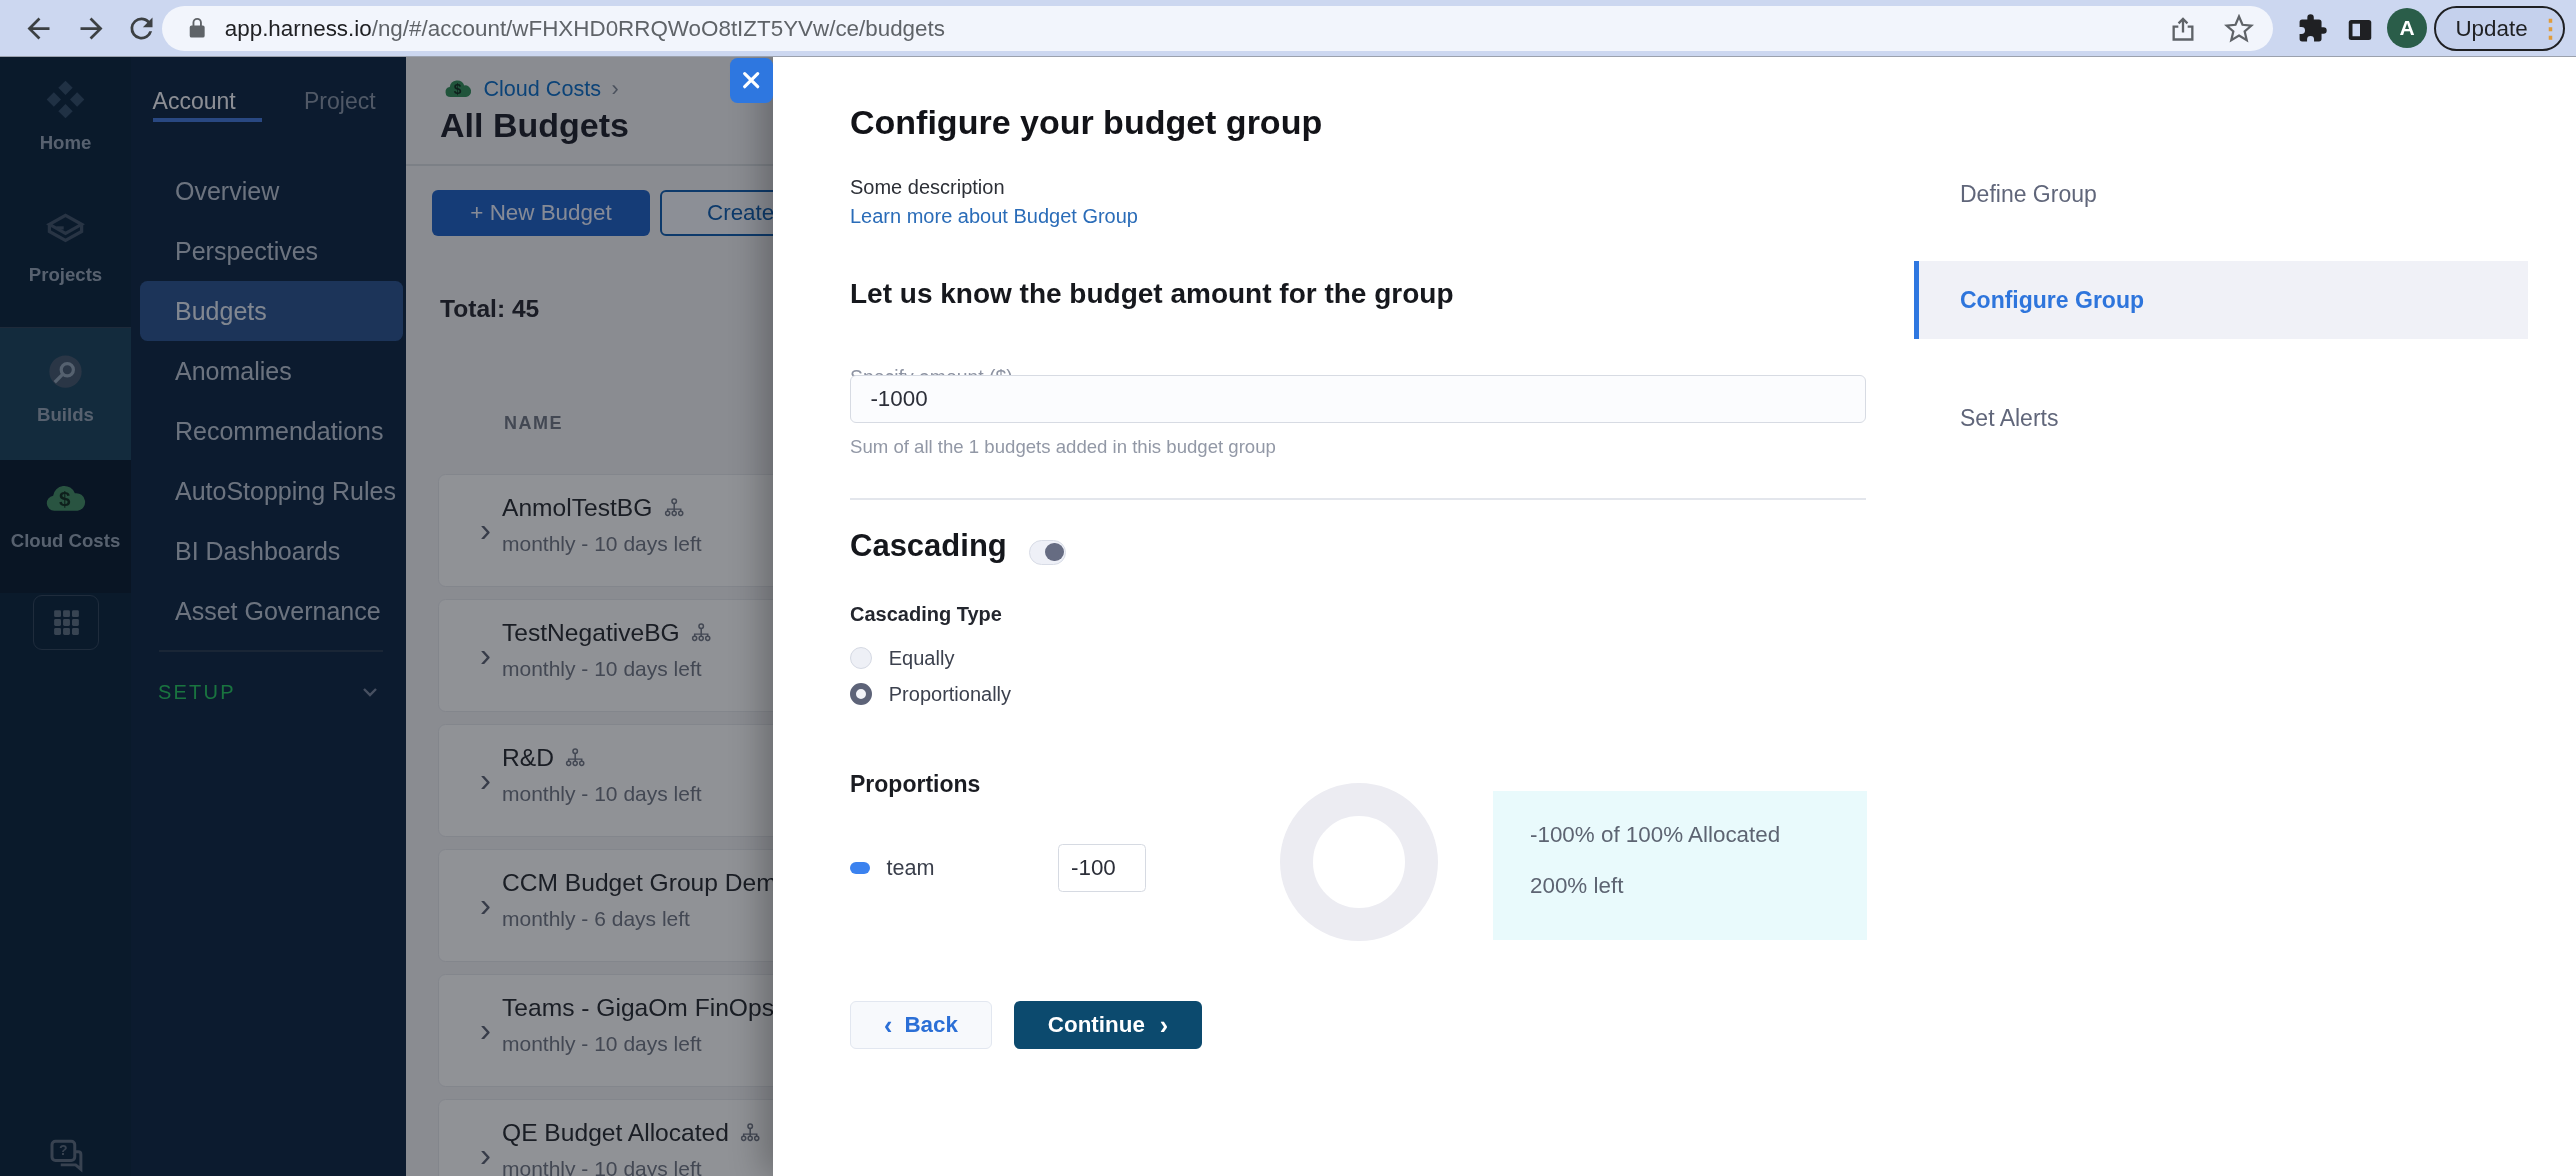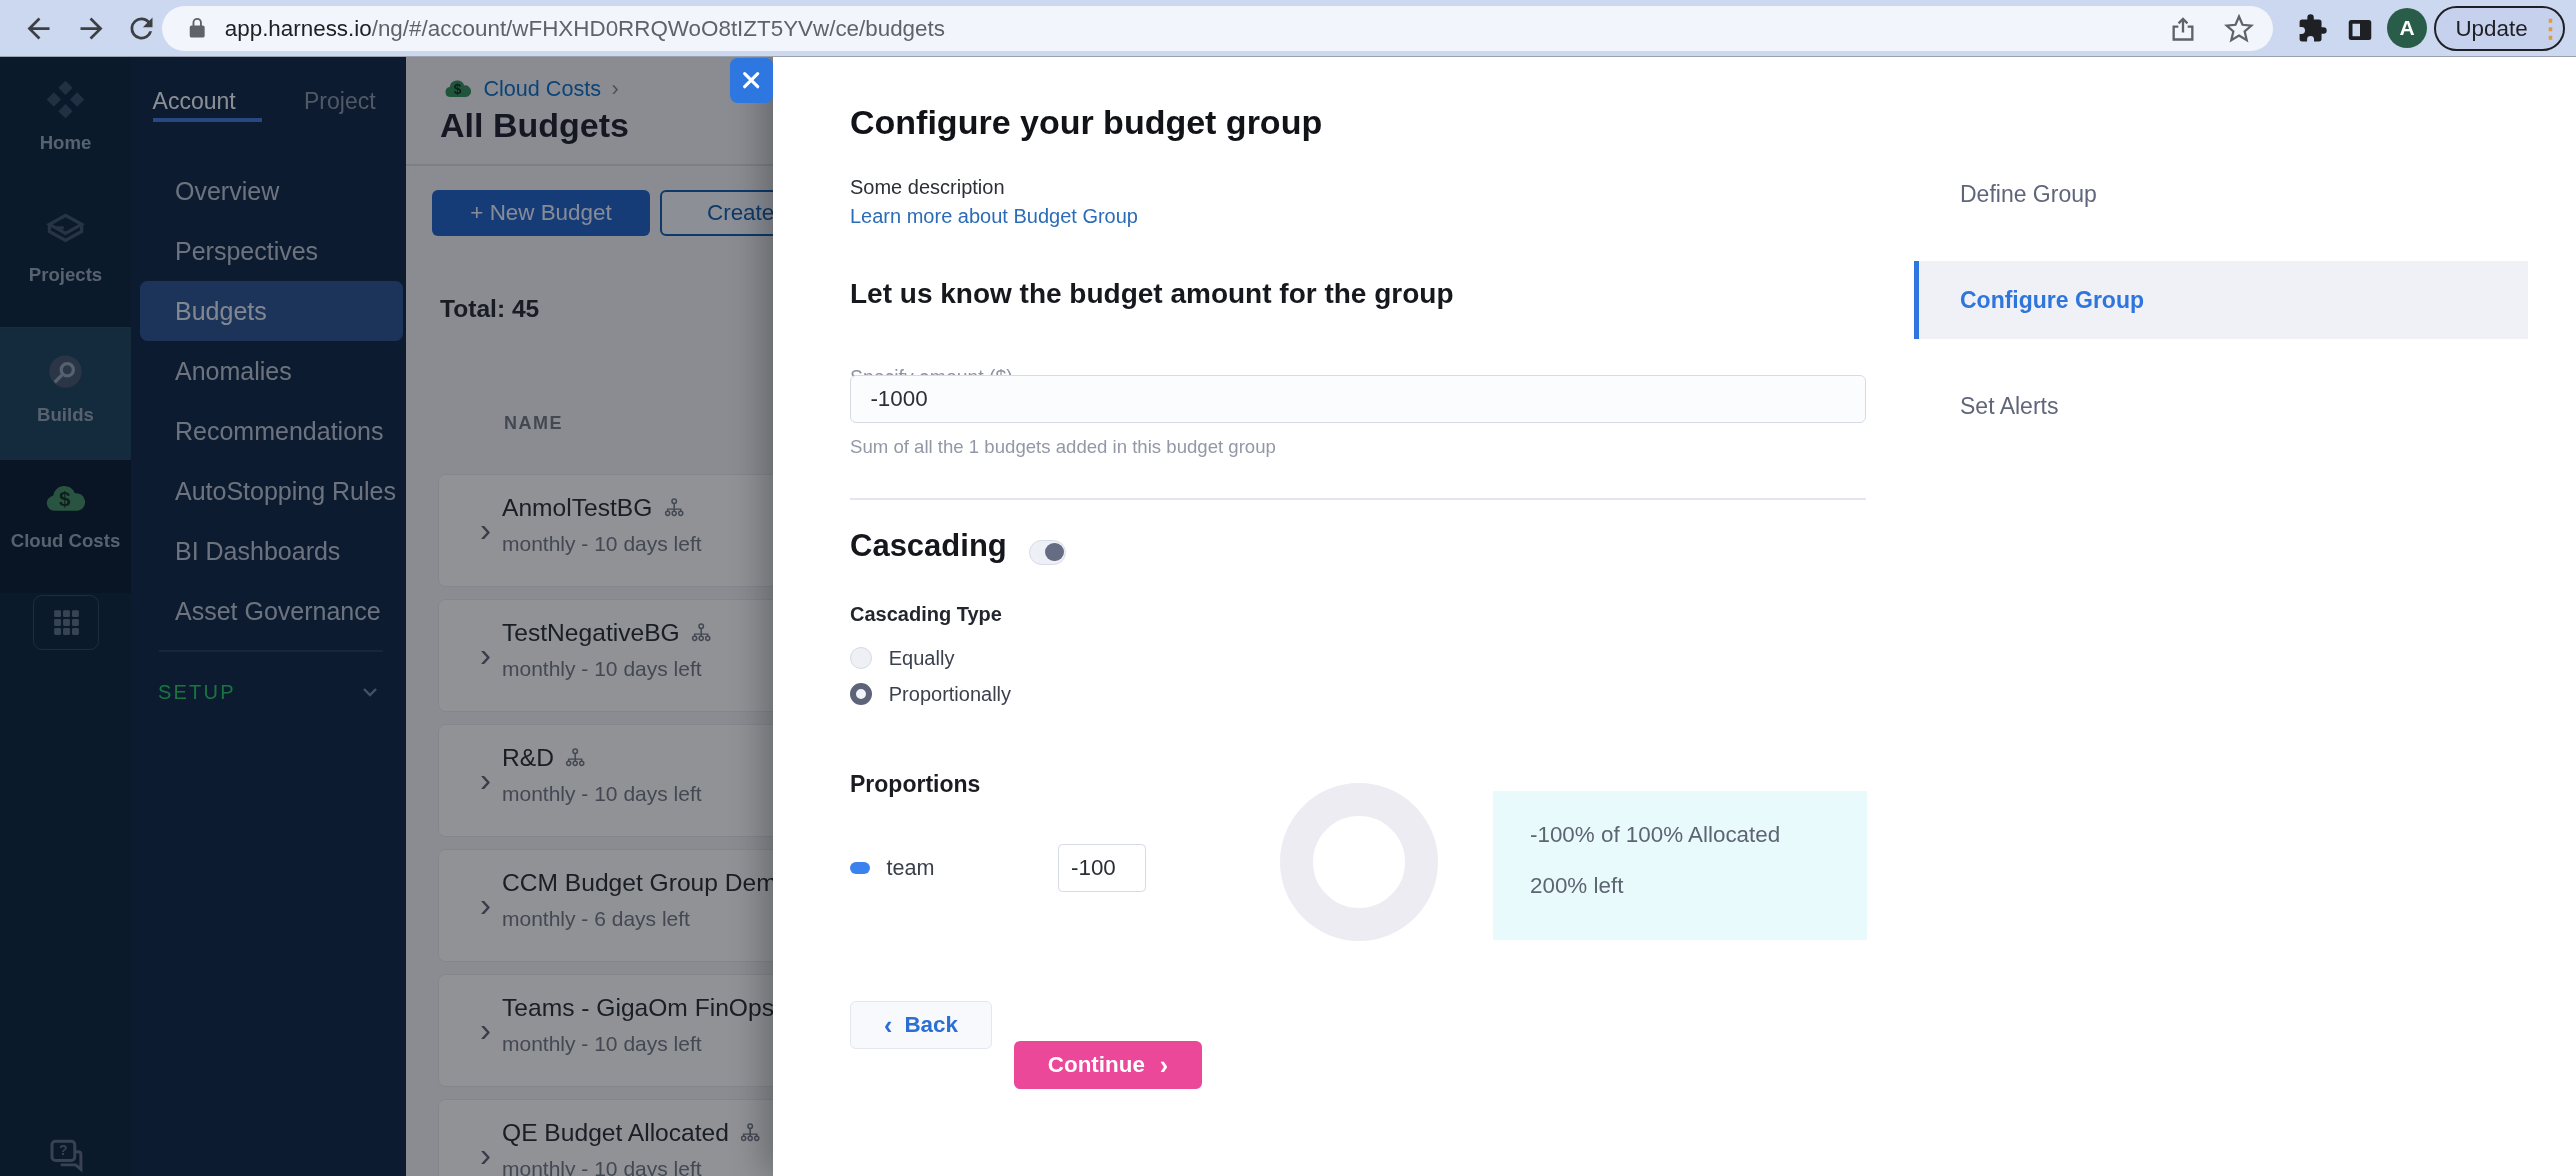--- a/index.html
+++ b/index.html
@@ -111,32 +111,32 @@
                 border-radius:4.5px; font-size:22.4px; color:#2b2e38; padding-left:12px; overflow:hidden;
                 white-space:nowrap; font-family:"Liberation Sans",sans-serif; }
   .donut { position:absolute; left:507px; top:726px; width:158px; height:158px; border-radius:50%;
            border:33px solid #ececf2; }
   .info-panel { position:absolute; left:720px; top:734px; width:374px; height:149px; background:#e9fafc; }
   .info-panel .t1 { position:absolute; left:37px; top:31px; font-size:22.4px; color:#5d6472; }
   .info-panel .t2 { position:absolute; left:37px; top:82px; font-size:22.4px; color:#5d6472; }
   .btn-back { position:absolute; left:77px; top:944px; width:142px; height:48px; background:#f7f9fc;
               border:1.5px solid #e2e7f0; border-radius:6px; color:#2b6fd6; font-size:22.4px; font-weight:bold;
               display:flex; align-items:center; justify-content:center; gap:12px; }
-  .btn-continue { position:absolute; left:241px; top:944px; width:188px; height:48px; background:#ec4899;
+  .btn-continue { position:absolute; left:241px; top:944px; width:188px; height:48px; background:#0c4a6e;
               border-radius:6px; color:#fff; font-size:22.4px; font-weight:bold;
-              display:flex; align-items:center; justify-content:center; gap:15px;margin-top:40px; }
+              display:flex; align-items:center; justify-content:center; gap:15px; }
   .chev-glyph { font-size:25px; font-weight:bold; line-height:1; }
 
   
   .steps { position:absolute; left:1141px; top:0; width:662px; }
   .step { position:relative; height:78px; display:flex; align-items:center; padding-left:46px;
           font-size:23px; color:#60667a; }
   .step:nth-child(1){ margin-top:98px; }
   .step.active { background:#f0f1f7; border-left:5.2px solid #2e77e0; padding-left:41px;
-                 color:#2e75dc; font-weight:bold; margin-top:28px; margin-bottom:28px; width:614px; }
+                 color:#2e75dc; font-weight:bold; margin-top:28px; margin-bottom:40px; width:614px; }
 </style>
 </head>
 <body>
 
 <div class="abs chrome">
   <svg class="abs nav-ic" style="left:22.4px" viewBox="0 0 24 24">
       <path d="M20 11H7.8l5.6-5.6L12 4l-8 8 8 8 1.4-1.4L7.8 13H20z" fill="currentColor"></path>
     </svg>
   <svg class="abs nav-ic" style="left:75px" viewBox="0 0 24 24">
       <path d="M4 11h12.2l-5.6-5.6L12 4l8 8-8 8-1.4-1.4 5.6-5.6H4z" fill="currentColor"></path>

